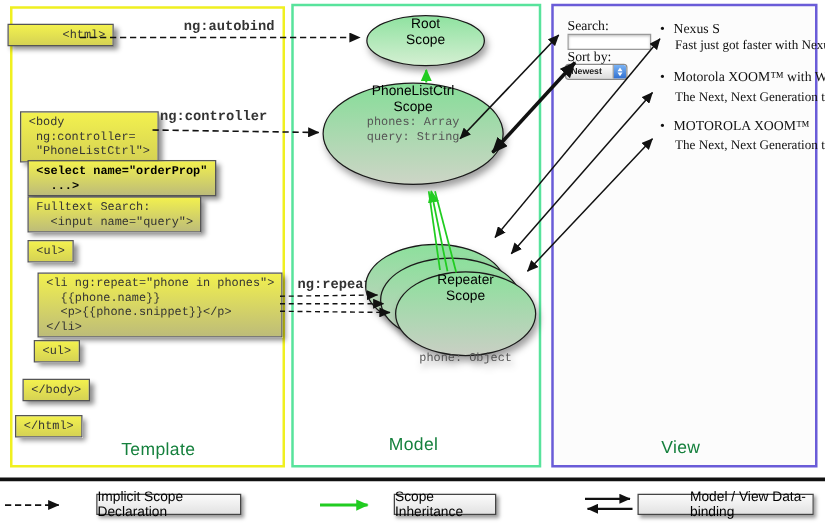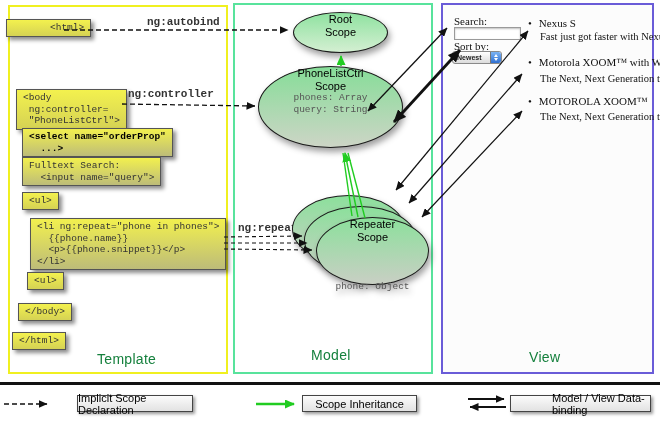--- a/index.html
+++ b/index.html
@@ -133,21 +133,21 @@
 
 <div class="v-item serif" style="top:17px;">Nexus S</div>
 <div class="v-desc serif" style="top:31px;">Fast just got faster with Nexus S.</div>
 <div class="v-item serif" style="top:56px;">Motorola XOOM™ with Wi-Fi</div>
 <div class="v-desc serif" style="top:73px;">The Next, Next Generation tablet.</div>
 <div class="v-item serif" style="top:95px;">MOTOROLA XOOM™</div>
 <div class="v-desc serif" style="top:111px;">The Next, Next Generation tablet.</div>
 
 <div class="abs" id="legend-rule"></div>
 <div class="legend-box" style="left:53px;width:116px;margin-left:24px;">Implicit Scope Declaration</div>
-<div class="legend-box" style="left:302px;width:115px;">Scope Inheritance</div>
+<div class="legend-box" style="left:315px;width:82px;">Scope Inheritance</div>
 <div class="legend-box" style="left:510px;width:141px;padding-left:41px;">Model / View Data-binding</div>
 
 <svg id="arrows">
   <defs>
     <marker id="ah" markerUnits="userSpaceOnUse" markerWidth="9" markerHeight="8" refX="8.5" refY="4" orient="auto-start-reverse">
       <path d="M0,0 L9,4 L0,8 z" fill="#111"></path>
     </marker>
     <marker id="ahBig" markerUnits="userSpaceOnUse" markerWidth="13" markerHeight="11" refX="12" refY="5.5" orient="auto-start-reverse">
       <path d="M0,0 L13,5.5 L0,11 z" fill="#111"></path>
     </marker>

